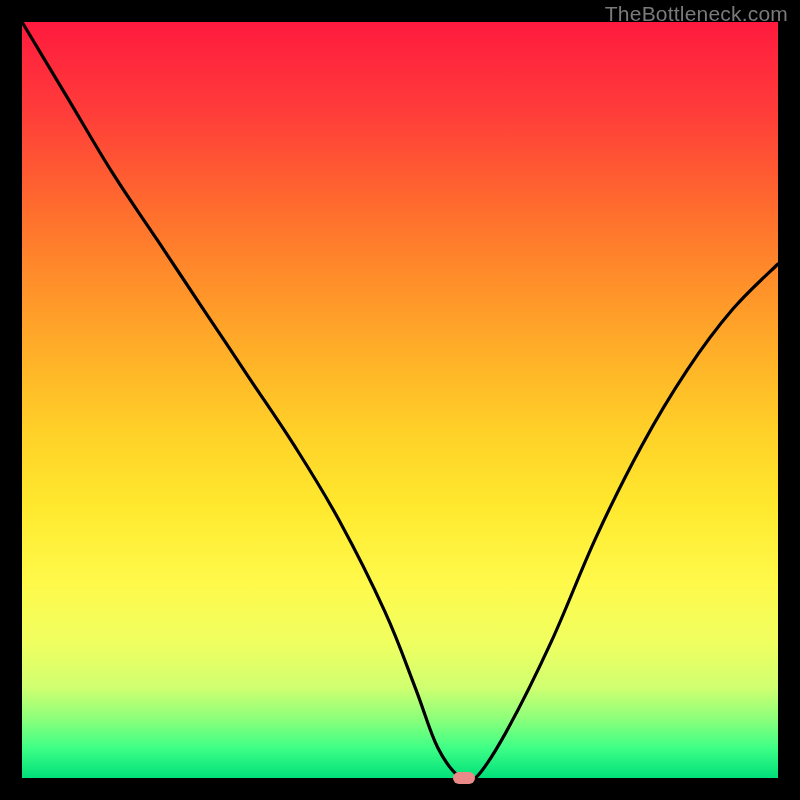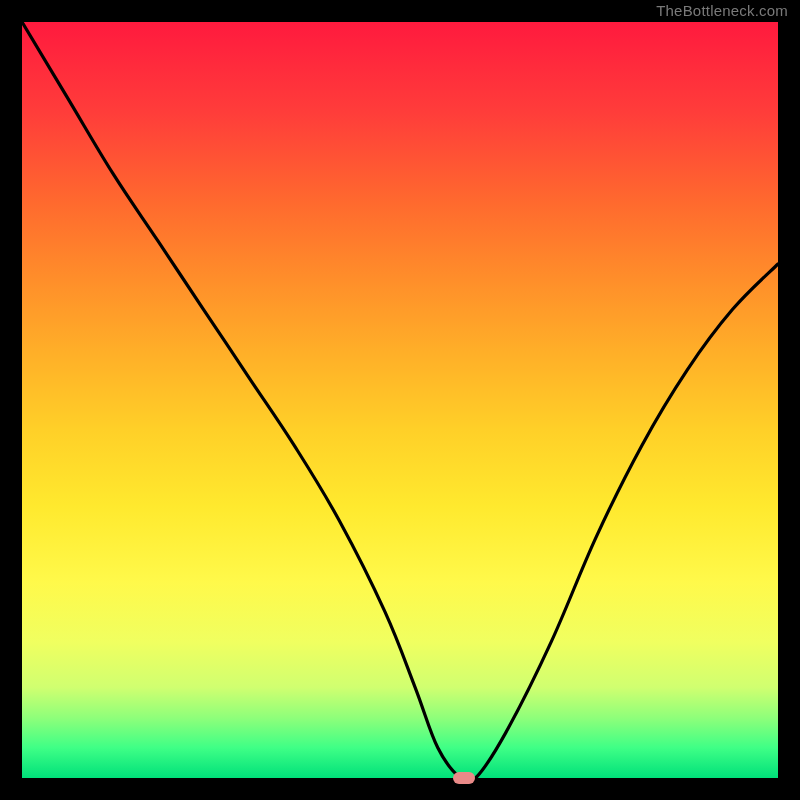--- a/index.html
+++ b/index.html
@@ -55,21 +55,21 @@
     height: 12px;
     border-radius: 6px;
     background: #e98a88;
     transform: translate(-50%, -50%);
   }
   .watermark {
     position: absolute;
     top: 2px;
     right: 12px;
     font-family: Arial, Helvetica, sans-serif;
-    font-size: 15px;
+    font-size: 21px;
     color: #7a7a7a;
     font-weight: 500;
     letter-spacing: 0.2px;
   }
 </style>
 </head>
 <body>
 
 <div class="frame">
   <div class="watermark">TheBottleneck.com</div>

